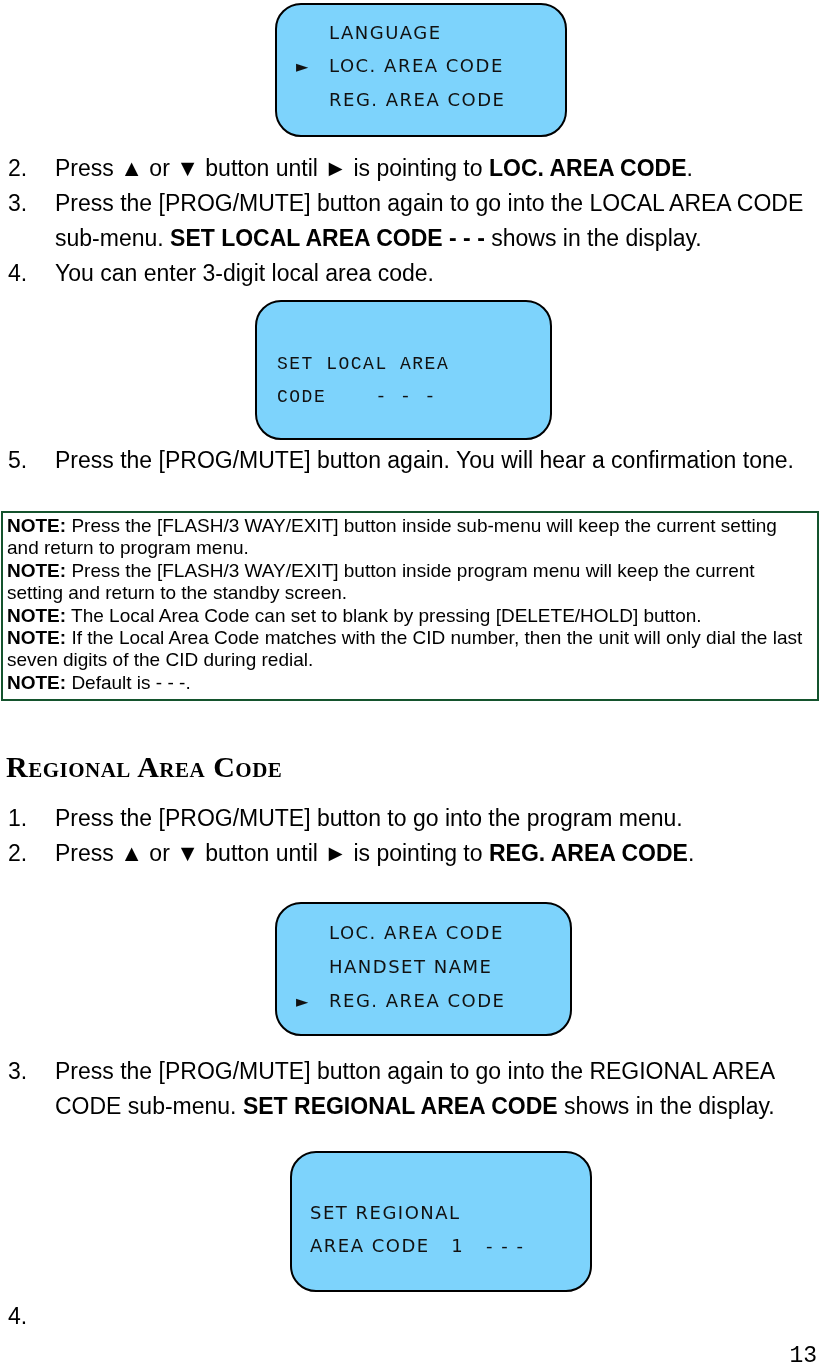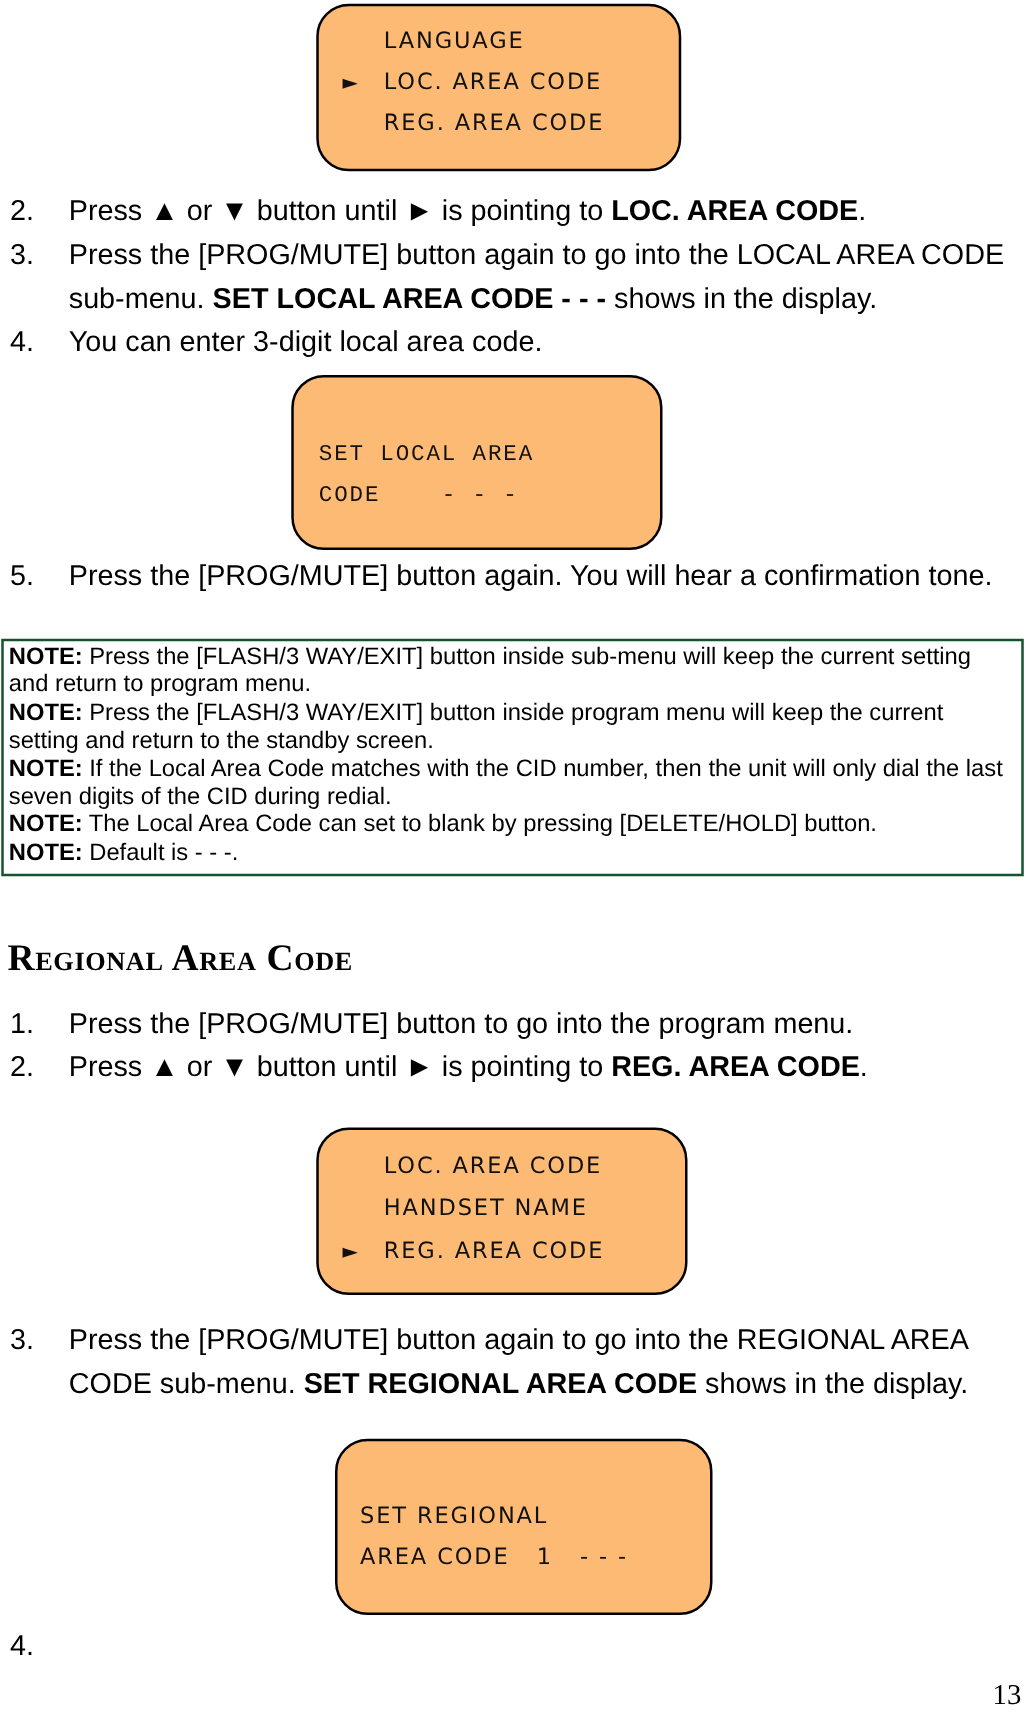--- a/index.html
+++ b/index.html
@@ -8,26 +8,27 @@
     width:821px;height:1371px;
     background:#fff;color:#000;
     font-family:"Liberation Sans","DejaVu Sans",sans-serif;
     overflow:hidden;
   }
   
   .lcd-box{
     position:absolute;
     border:2px solid #000;
     border-radius:26px;
-    background:#fdba74;
+    background:#7dd3fc;
     box-sizing:border-box;
     font-family:"DejaVu Sans",sans-serif;
     font-size:18px;
     letter-spacing:1.5px;
     color:#111;
+    margin-left:22px;
   }
   .lcd-line{white-space:pre;line-height:33px;}
   .lcd-arrow{display:inline-block;width:33px;letter-spacing:0;font-size:16px;}
   .box1{left:253px;top:3px;width:292px;height:134px;padding:11px 0 0 19px;}
   .box2{left:233px;top:300px;width:297px;height:140px;padding:46px 0 12px 20px;font-family:Liberation Mono, monospace;}
   .box3{left:253px;top:902px;width:297px;height:134px;padding:12px 0 0 19px;}
   .box3 .lcd-line{line-height:34px;}
   .box4{left:268px;top:1151px;width:302px;height:141px;padding:43px 11px 0 18px;}
   
   .step{
@@ -52,21 +53,21 @@
     position:absolute;left:6px;top:750px;
     font-family:"Liberation Serif",serif;
     font-variant:small-caps;
     font-weight:bold;
     font-size:30px;
     letter-spacing:0.5px;
   }
   
   .page-num{
     position:absolute;right:4px;top:1343px;
-    font-family:Liberation Serif, serif;
+    font-family:Liberation Mono, monospace;
     font-size:23px;
   }
 </style>
 </head>
 <body>
 
 <div class="page">
 
   <div class="lcd-box box1">
     <div class="lcd-line"><span class="lcd-arrow"></span><span>LANGUAGE</span></div>
@@ -89,22 +90,22 @@
     <div class="lcd-line">CODE    - - -</div>
   </div>
 
   <div class="step" style="top:443px">
     <span class="step-num">5.</span><span>Press the [PROG/MUTE] button again. You will hear a confirmation tone.</span>
   </div>
 
   <div class="note-box">
     <div class="note"><b>NOTE:</b><span> Press the [FLASH/3 WAY/EXIT] button inside sub-menu will keep the current setting and return to program menu.</span></div>
     <div class="note"><b>NOTE:</b><span> Press the [FLASH/3 WAY/EXIT] button inside program menu will keep the current setting and return to the standby screen.</span></div>
+    <div class="note"><b>NOTE:</b><span> The Local Area Code can set to blank by pressing [DELETE/HOLD] button.</span></div>
     <div class="note"><b>NOTE:</b><span> If the Local Area Code matches with the CID number, then the unit will only dial the last seven digits of the CID during redial.</span></div>
-    <div class="note"><b>NOTE:</b><span> The Local Area Code can set to blank by pressing [DELETE/HOLD] button.</span></div>
     <div class="note"><b>NOTE:</b><span> Default is - - -.</span></div>
   </div>
 
   <div class="heading">Regional Area Code</div>
 
   <div class="step" style="top:801px">
     <span class="step-num">1.</span><span>Press the [PROG/MUTE] button to go into the program menu.</span>
   </div>
   <div class="step" style="top:836px">
     <span class="step-num">2.</span><span>Press ▲ or ▼ button until ► is pointing to </span><b>REG. AREA CODE</b><span>.</span>

